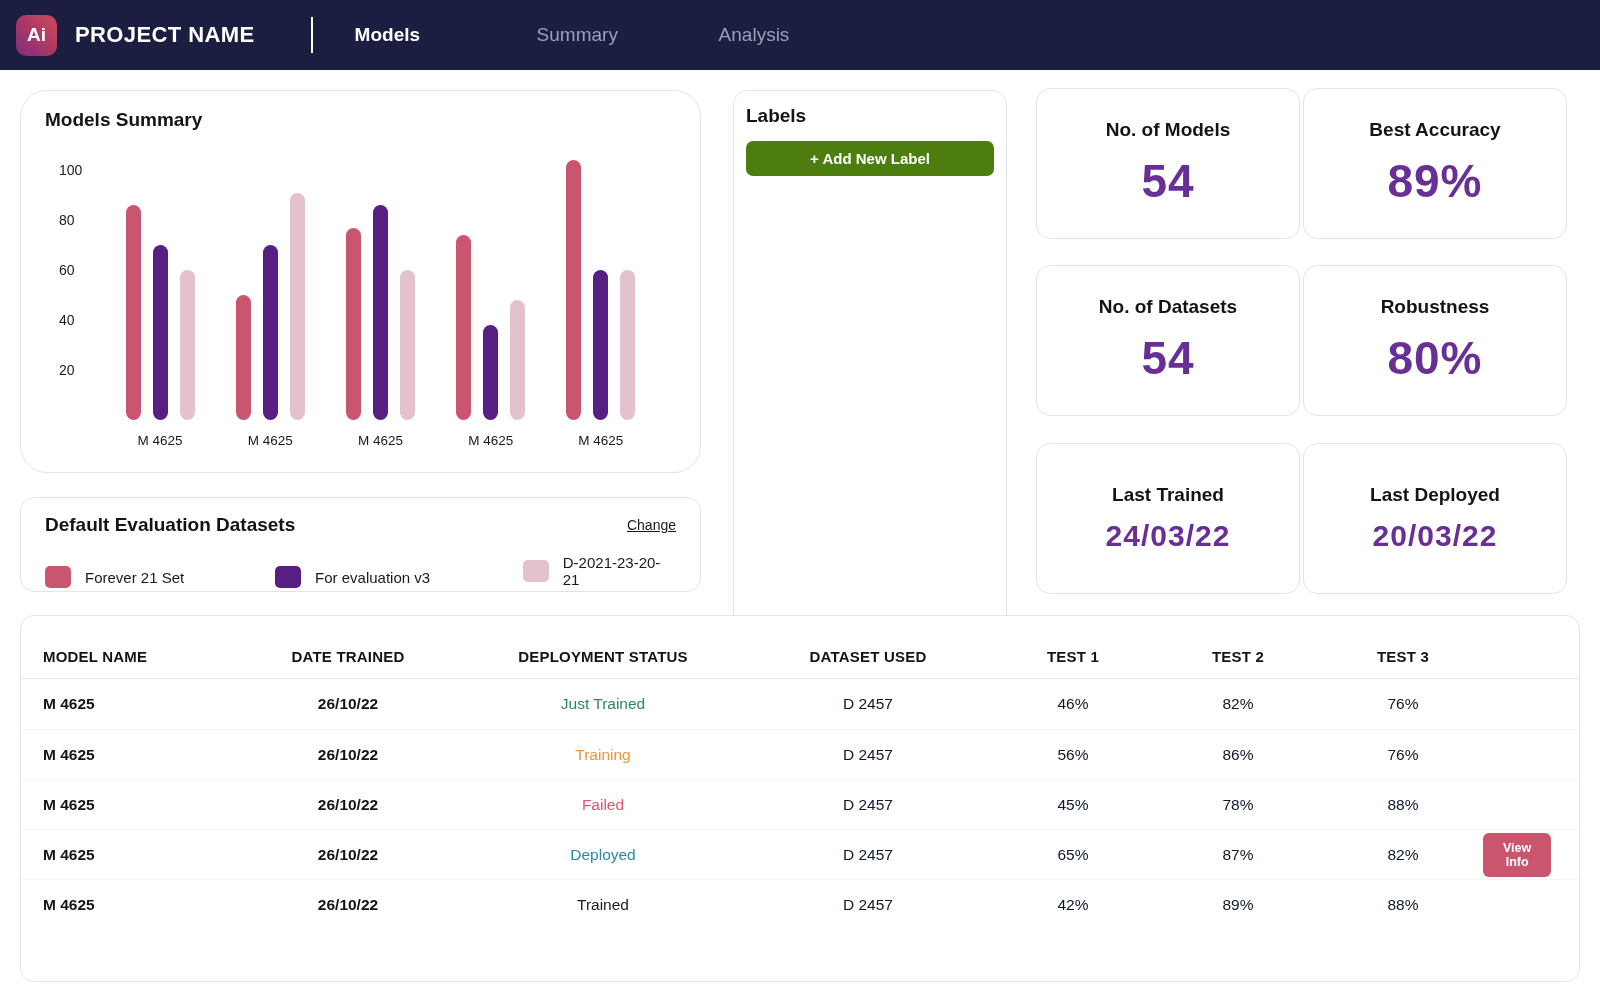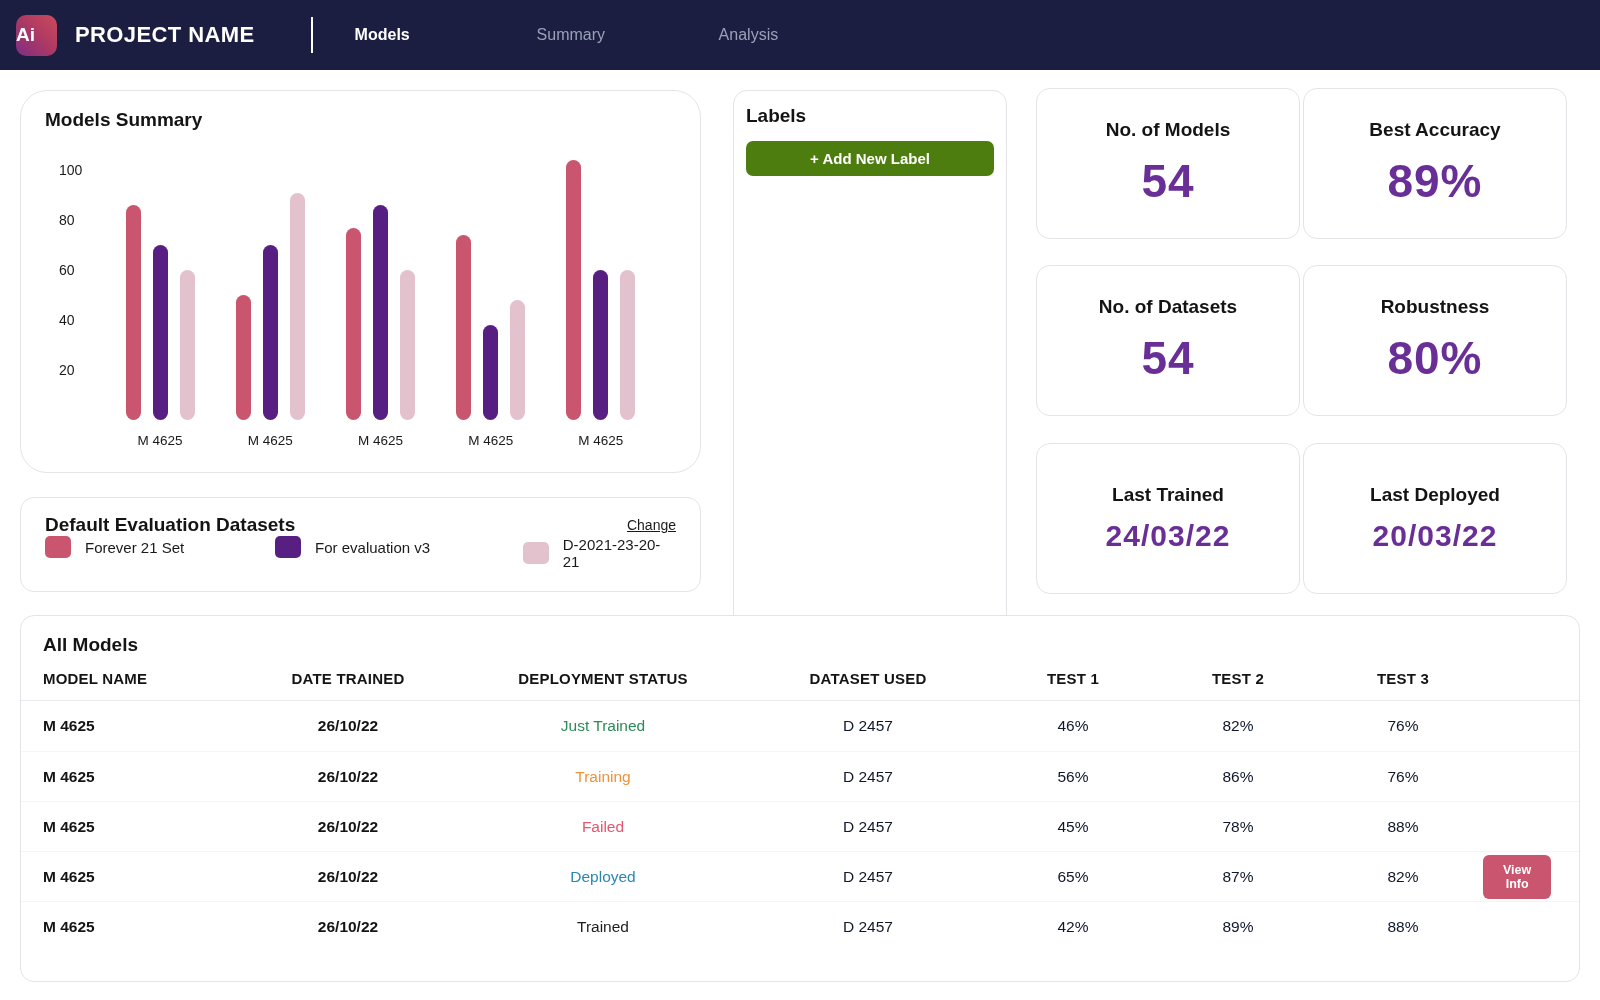--- a/index.html
+++ b/index.html
@@ -3,26 +3,26 @@
 <meta charset="utf-8">
 <style>
   * { margin:0; padding:0; box-sizing:border-box; }
   html,body { width:1600px; height:1000px; background:#ffffff; font-family:"Liberation Sans", sans-serif; color:#161616; overflow:hidden; }
   body { position:relative; }
 
   
   .topnav { position:absolute; left:0; top:0; width:1600px; height:70px; background:#1b1e40; display:flex; align-items:center; }
   .logo { width:41px; height:41px; margin-left:16px; border-radius:10px;
           background:linear-gradient(225deg,#cb4b5c 0%, #b03a62 45%, #7e2d83 100%);
-          display:flex; align-items:center; 
+          display:flex; align-items:center; justify-content:center;
           color:#fff; font-size:19px; font-weight:700; }
   .project-name { color:#ffffff; font-size:22px; font-weight:700; letter-spacing:.4px; margin-left:18px; }
   .nav-divider { width:2px; height:36px; background:#ffffff; margin-left:56px; }
   .nav-items { display:flex; margin-left:42px; }
-  .nav-item { width:182px; font-size:16px; color:#9aa0b8; cursor:pointer; }
+  .nav-item { width:182px; font-size:19px; color:#9aa0b8; cursor:pointer; }
   .nav-item.active { color:#ffffff; font-weight:700; }
 
   
   .card { position:absolute; background:#fff; border:1px solid #e4e4e8; border-radius:14px; }
   .card-title { font-size:19px; font-weight:700; color:#141414; }
 
   
   #models-summary { left:20px; top:90px; width:681px; height:383px; padding:18px 24px;border-radius:27px; }
   .chart-wrap { position:relative; margin-top:14px; height:320px; }
   .yticks { position:absolute; left:14px; top:0; width:40px; height:275px; }
@@ -30,21 +30,21 @@
   .plot { position:absolute; left:60px; right:20px; top:0; display:flex; justify-content:space-around; }
   .group { display:flex; flex-direction:column; align-items:center; }
   .bars { display:flex; align-items:flex-end; gap:12px; height:275px; }
   .chart-bar { width:15px; border-radius:8px; }
   .xlabel { margin-top:13px; font-size:13.5px; color:#1a1a1a; }
 
   
   #eval-datasets { left:20px; top:497px; width:681px; height:95px; padding:16px 24px 0 24px; }
   .eval-head { display:flex; justify-content:space-between; align-items:center; }
   .change-link { font-size:14px; color:#1a1a1a; text-decoration:underline; cursor:pointer; font-weight:400; }
-  .legend-row { display:flex; align-items:flex-start; }
+  .legend-row { display:flex; margin-top:18px; align-items:flex-end; }
   .legend-item { display:flex; align-items:center; }
   .legend-item:nth-child(1){ width:232px; } .legend-item:nth-child(2){ width:250px; }
   .swatch { width:26px; height:22px; border-radius:5px; }
   .legend-label { margin-left:14px; font-size:15px; color:#1a1a1a; }
 
   
   #labels-panel { left:733px; top:90px; width:274px; height:571px; padding:14px 12px; }
   .add-label-btn { margin-top:14px; width:100%; height:35px; background:#4d7c0f; border:none; border-radius:7px;
                    color:#fff; font-size:15px; font-weight:700; font-family:inherit; cursor:pointer; }
   .label-list { margin-top:28px; padding-left:8px; }
@@ -189,21 +189,20 @@
 <section class="card stat-card" style="left:1036px; top:443px;">
   <div class="stat-label">Last Trained</div>
   <div class="stat-value date">24/03/22</div>
 </section>
 <section class="card stat-card" style="left:1303px; top:443px;">
   <div class="stat-label">Last Deployed</div>
   <div class="stat-value date">20/03/22</div>
 </section>
 
 <section class="card" id="all-models">
-  <h2 class="card-title">All Models</h2>
   <div class="thead">
     <div class="th">MODEL NAME</div>
     <div class="th">DATE TRAINED</div>
     <div class="th">DEPLOYMENT STATUS</div>
     <div class="th">DATASET USED</div>
     <div class="th">TEST 1</div>
     <div class="th">TEST 2</div>
     <div class="th">TEST 3</div>
     <div class="th"></div>
   </div>

